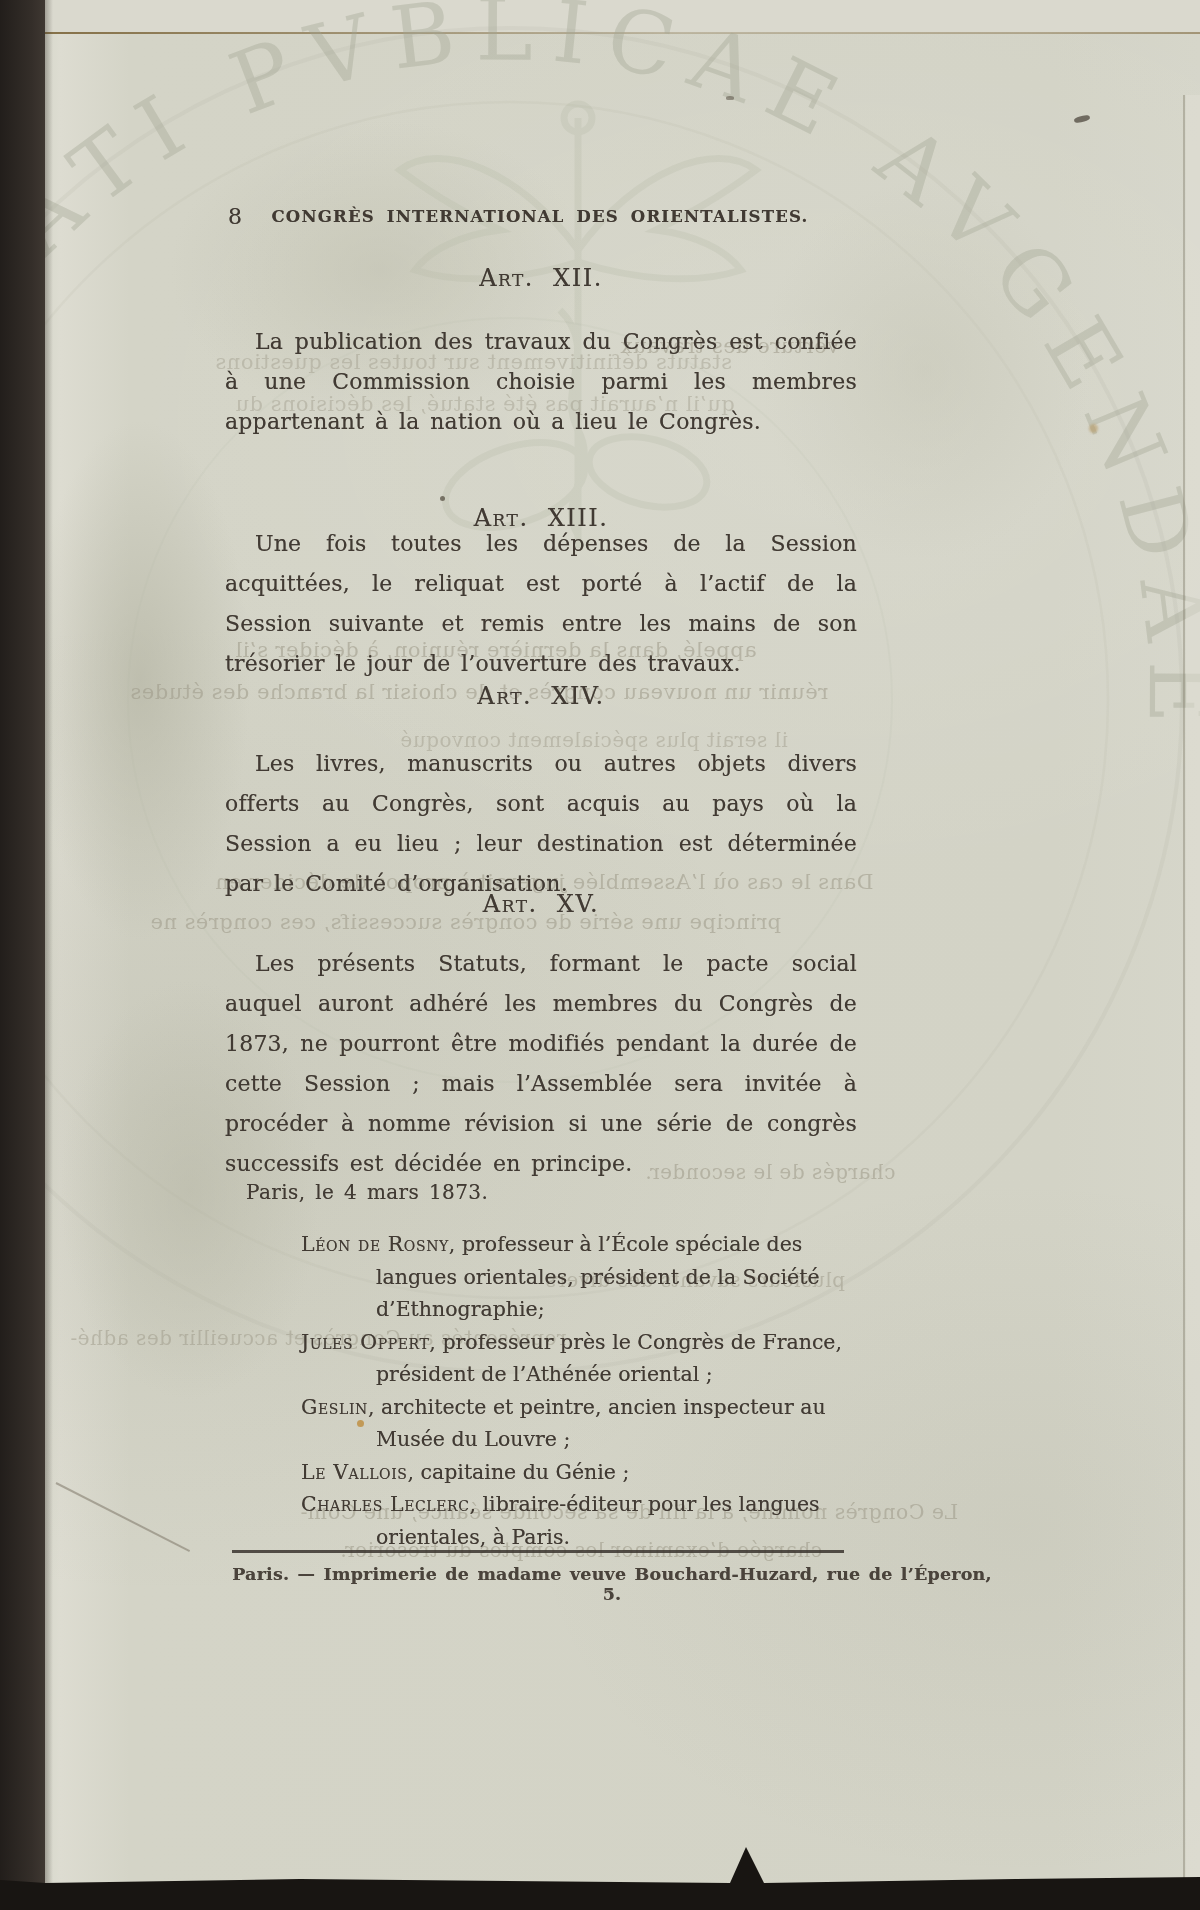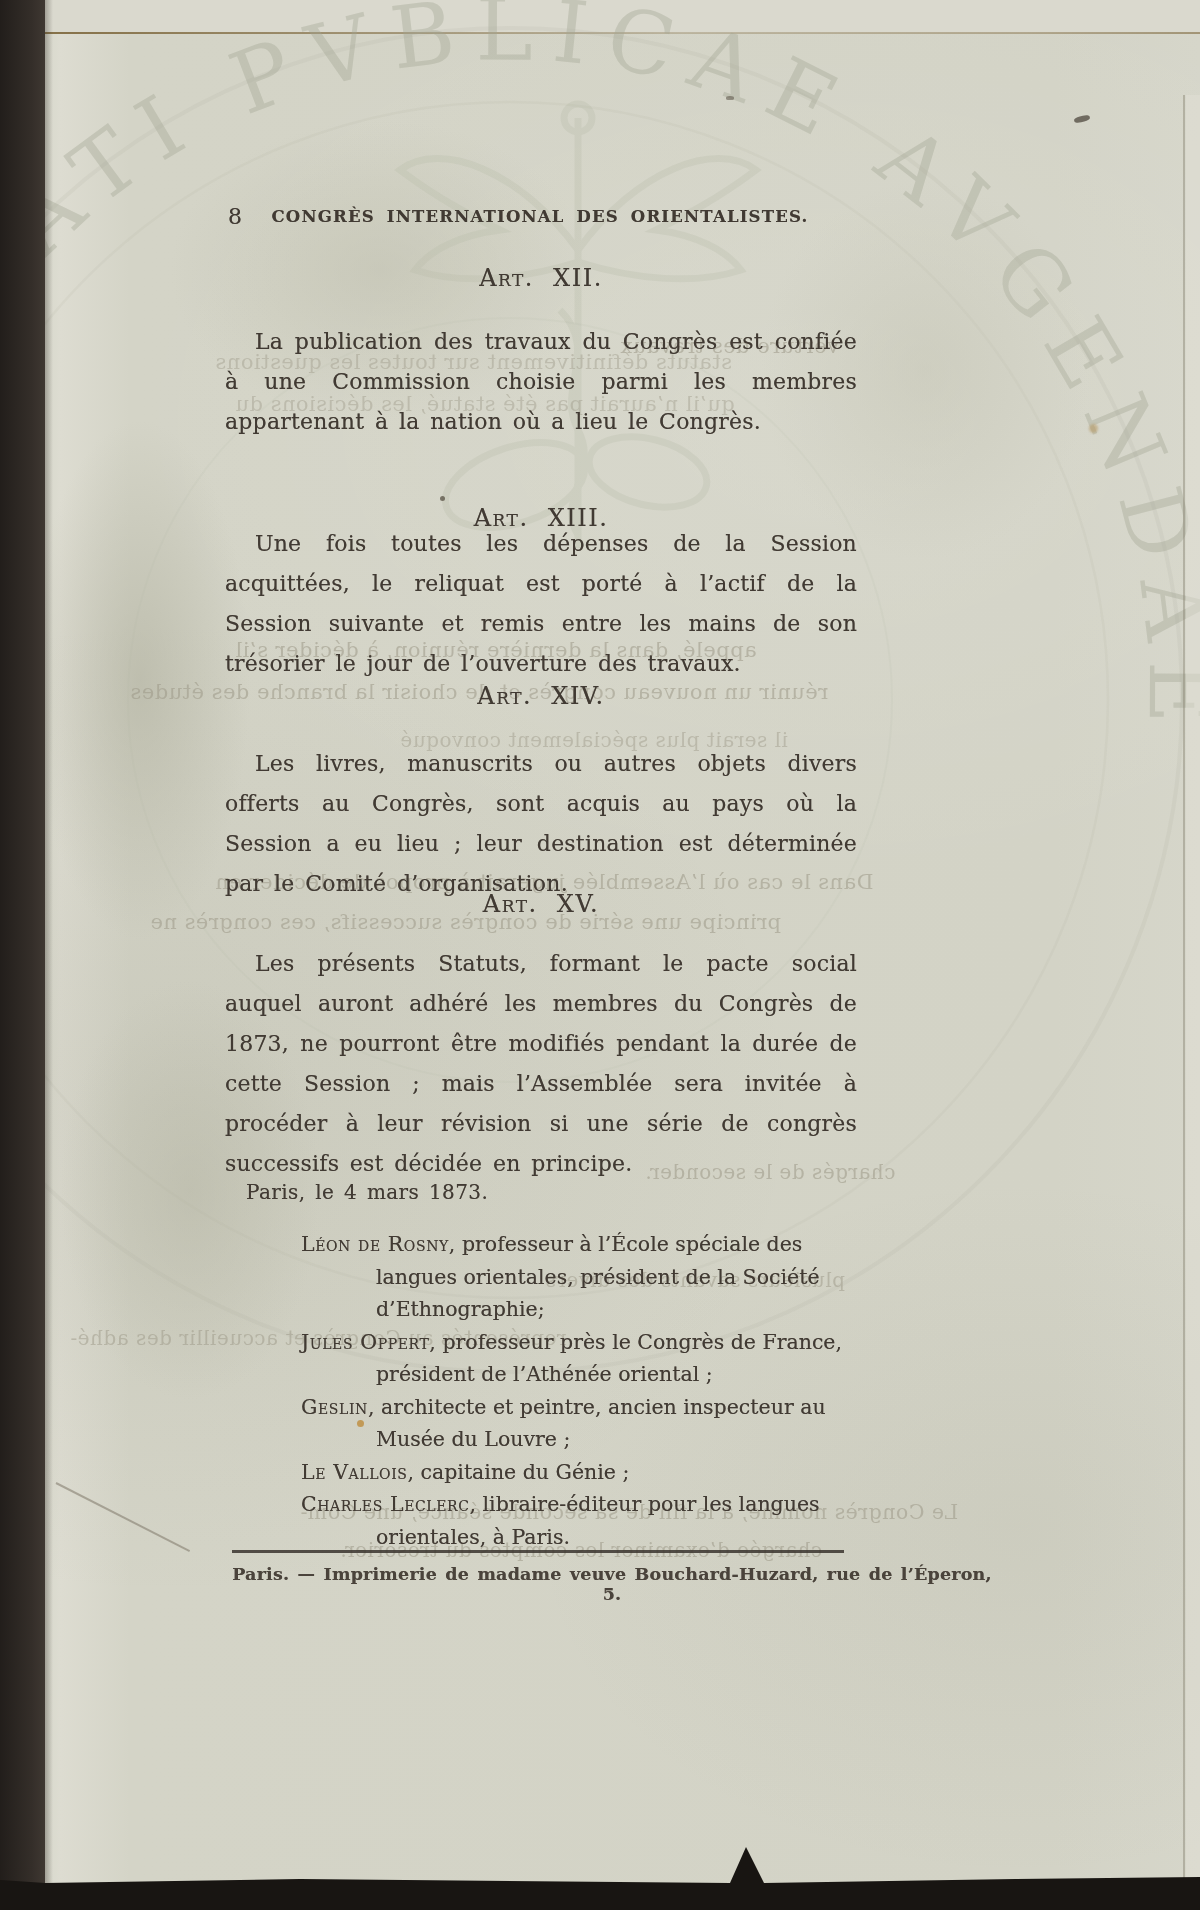--- a/index.html
+++ b/index.html
@@ -128,21 +128,21 @@
   <div class="ink running-head">CONGRÈS INTERNATIONAL DES ORIENTALISTES.</div>
   <div class="ink para p1">La publication des travaux du Congrès est confiée à une Commission choisie parmi les membres appartenant à la nation où a lieu le Congrès.</div>
 
   <div class="ink art hx13">Art. XIII.</div>
   <div class="ink para p2">Une fois toutes les dépenses de la Session acquittées, le reliquat est porté à l’actif de la Session suivante et remis entre les mains de son trésorier le jour de l’ouverture des travaux.</div>
 
   <div class="ink art hx14">Art. XIV.</div>
   <div class="ink para p3">Les livres, manuscrits ou autres objets divers offerts au Congrès, sont acquis au pays où la Session a eu lieu ; leur destination est déterminée par le Comité d’organisation.</div>
 
   <div class="ink art hx15">Art. XV.</div>
-  <div class="ink para p4">Les présents Statuts, formant le pacte social auquel auront adhéré les membres du Congrès de 1873, ne pourront être modifiés pendant la durée de cette Session ; mais l’Assemblée sera invitée à procéder à leur révision si une série de congrès successifs est décidée en principe.</div>
+  <div class="ink para p4">Les présents Statuts, formant le pacte social auquel auront adhéré les membres du Congrès de 1873, ne pourront être modifiés pendant la durée de cette Session ; mais l’Assemblée sera invitée à procéder à nomme révision si une série de congrès successifs est décidée en principe.</div>
 
   <div class="ink dateline">Paris, le 4 mars 1873.</div>
 
   <div class="ink sigs">
     <div class="sig-entry">
       <span class="sc">Léon de Rosny</span><span>, professeur à l’École spéciale des langues orientales, président de la Société d’Ethnographie;</span>
     </div>
     <div class="sig-entry">
       <span class="sc">Jules Oppert</span><span>, professeur près le Congrès de France, président de l’Athénée oriental ;</span>
     </div>

